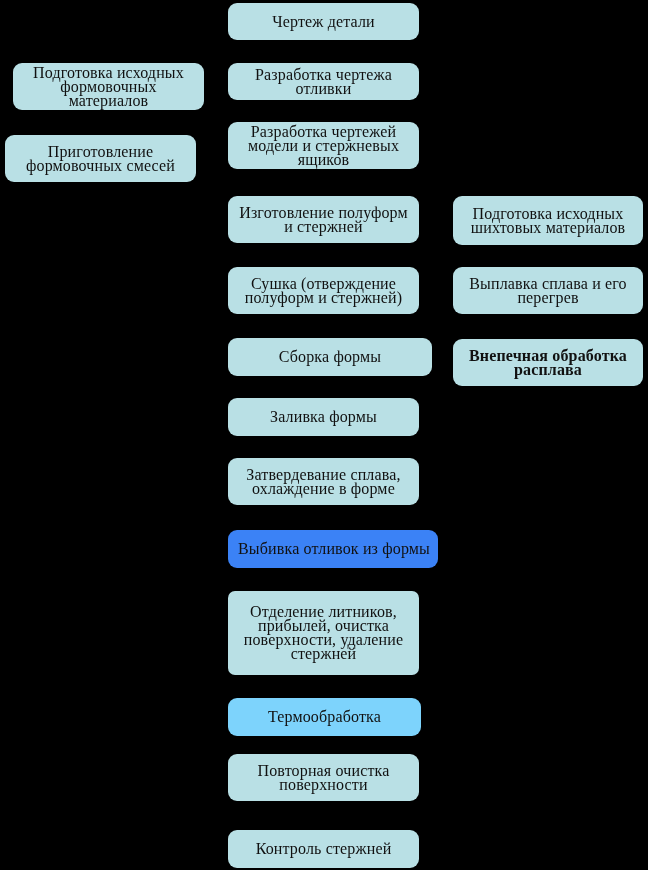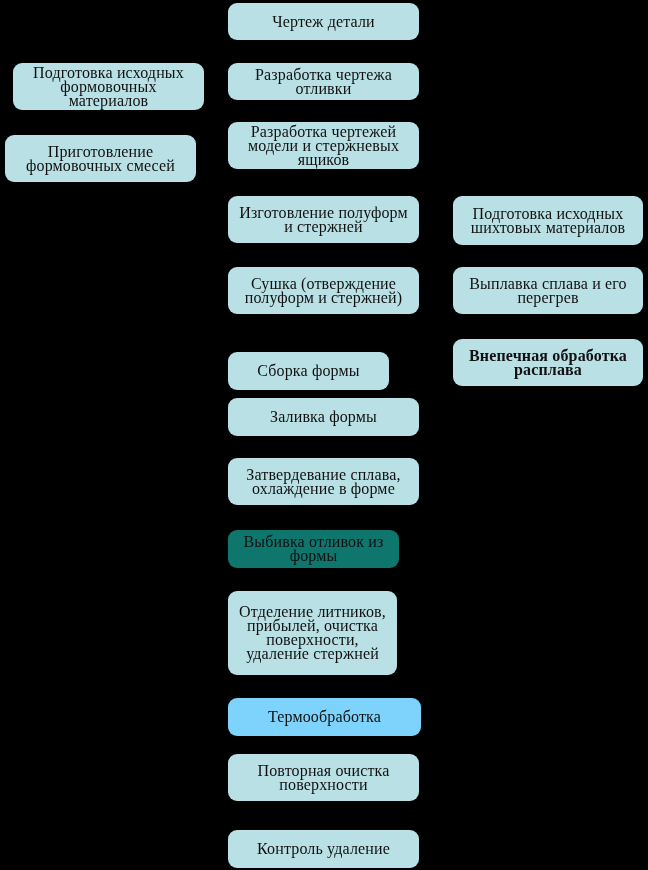--- a/index.html
+++ b/index.html
@@ -57,43 +57,43 @@
     </div>
     <div class="node" style="left: 228px; top: 122px; width: 191px; height: 47px; background: rgb(185, 224, 229); color: rgb(17, 17, 17);">
       <span>Разработка чертежей модели и стержневых ящиков</span>
     </div>
     <div class="node" style="left: 228px; top: 196px; width: 191px; height: 47px; background: rgb(185, 224, 229); color: rgb(17, 17, 17);">
       <span>Изготовление полуформ и стержней</span>
     </div>
     <div class="node" style="left: 228px; top: 267px; width: 191px; height: 47px; background: rgb(185, 224, 229); color: rgb(17, 17, 17);">
       <span>Сушка (отверждение полуформ и стержней)</span>
     </div>
-    <div class="node" style="left: 228px; top: 352px; width: 161px; height: 38px; background: rgb(185, 224, 229); color: rgb(17, 17, 17);">
+    <div class="node" style="left: 228px; top: 338px; width: 204px; height: 38px; background: rgb(185, 224, 229); color: rgb(17, 17, 17);">
       <span>Сборка формы</span>
     </div>
     <div class="node" style="left: 228px; top: 398px; width: 191px; height: 38px; background: rgb(185, 224, 229); color: rgb(17, 17, 17);">
       <span>Заливка формы</span>
     </div>
     <div class="node" style="left: 228px; top: 458px; width: 191px; height: 47px; background: rgb(185, 224, 229); color: rgb(17, 17, 17);">
       <span>Затвердевание сплава, охлаждение в форме</span>
     </div>
-    <div class="node" style="left: 228px; top: 530px; width: 171px; height: 38px; background: #0f766e; color: rgb(17, 17, 17);">
+    <div class="node" style="left: 228px; top: 530px; width: 210px; height: 38px; background: #3b82f6; color: rgb(17, 17, 17); text-align: right;">
       <span>Выбивка отливок из формы</span>
     </div>
-    <div class="node" style="left: 228px; top: 591px; width: 169px; height: 84px; background: rgb(185, 224, 229); color: rgb(17, 17, 17);">
+    <div class="node" style="left: 228px; top: 591px; width: 191px; height: 84px; background: rgb(185, 224, 229); color: rgb(17, 17, 17); border-radius: 7px;">
       <span>Отделение литников, прибылей, очистка поверхности, удаление стержней</span>
     </div>
     <div class="node" style="left: 228px; top: 698px; width: 193px; height: 38px; background: #7dd3fc; color: rgb(17, 17, 17);">
       <span>Термообработка</span>
     </div>
     <div class="node" style="left: 228px; top: 754px; width: 191px; height: 47px; background: rgb(185, 224, 229); color: rgb(17, 17, 17);">
       <span>Повторная очистка поверхности</span>
     </div>
     <div class="node" style="left: 228px; top: 830px; width: 191px; height: 38px; background: rgb(185, 224, 229); color: rgb(17, 17, 17);">
-      <span>Контроль удаление</span>
+      <span>Контроль стержней</span>
     </div>
     <div class="node" style="left: 453px; top: 196px; width: 190px; height: 49px; background: rgb(185, 224, 229); color: rgb(17, 17, 17);">
       <span>Подготовка исходных шихтовых материалов</span>
     </div>
     <div class="node" style="left: 453px; top: 267px; width: 190px; height: 47px; background: rgb(185, 224, 229); color: rgb(17, 17, 17);">
       <span>Выплавка сплава и его перегрев</span>
     </div>
     <div class="node" style="left: 453px; top: 339px; width: 190px; height: 47px; background: rgb(185, 224, 229); color: rgb(17, 17, 17); font-weight: bold;">
       <span>Внепечная обработка расплава</span>
     </div>

